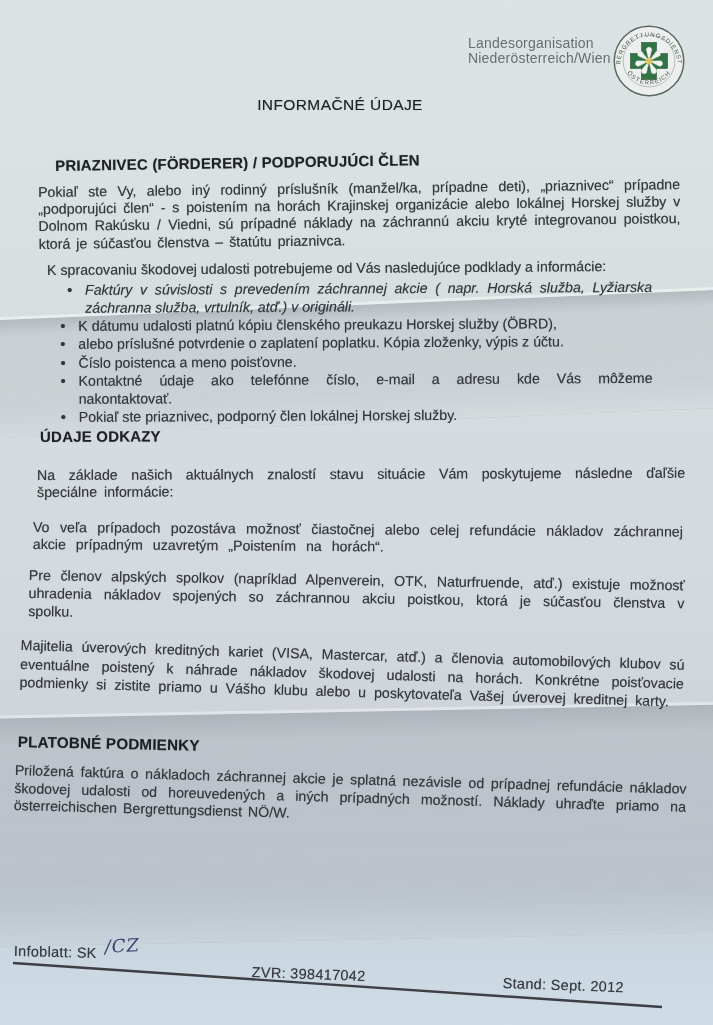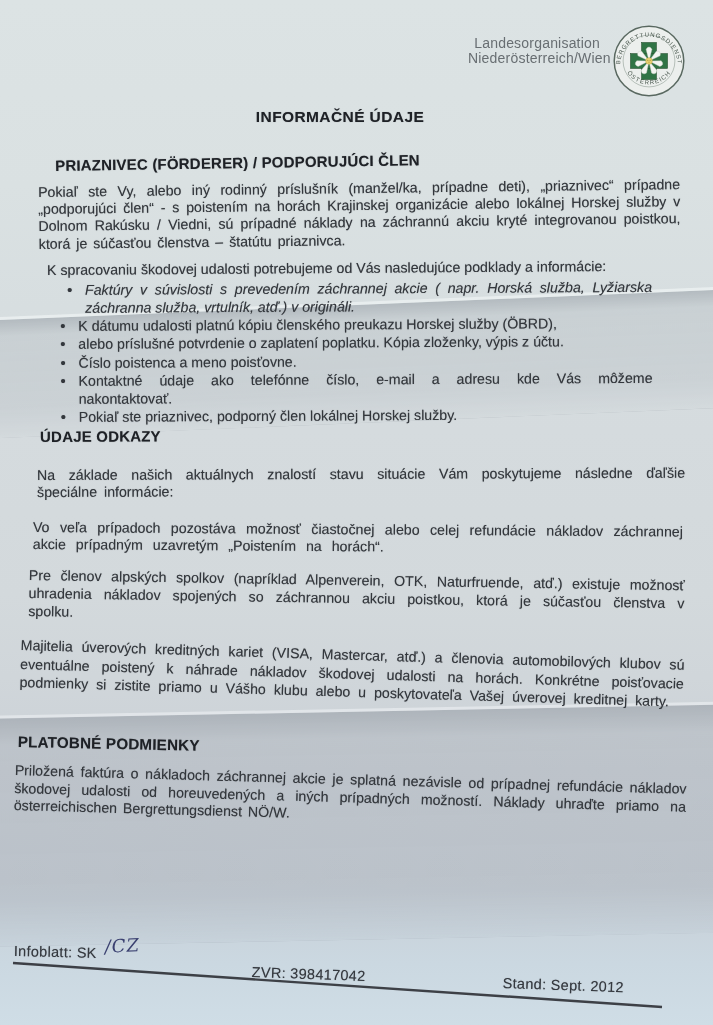--- a/index.html
+++ b/index.html
@@ -9,23 +9,23 @@
     background:linear-gradient(180deg,#dce3e4 0%,#dae1e2 18%,#d7dee0 30%,#d5dbde 42%,#d3d9dc 58%,#d0d6da 66%,#cbd1d7 75%,#c7ced5 86%,#cbd8e1 94%,#cfdde6 100%);
   }
   .crease{position:absolute;transform-origin:left top;pointer-events:none;}
   .crease1{left:-25px;top:318px;width:790px;height:118px;transform:rotate(-2.4deg);
     border-top:3px solid rgba(248,251,251,.55);
     background:linear-gradient(180deg,rgba(96,104,116,.30) 0,rgba(124,132,142,.15) 14%,rgba(124,132,142,.12) 75%,rgba(124,132,142,.02) 100%);}
   .crease2{left:-25px;top:716px;width:790px;height:228px;transform:rotate(-1.1deg);
     border-top:3px solid rgba(248,250,252,.5);
     background:linear-gradient(180deg,rgba(88,96,108,.28) 0,rgba(112,120,132,.16) 12%,rgba(116,124,136,.14) 80%,rgba(120,130,145,.04) 100%);}
   .blk{position:absolute;transform-origin:left top;text-shadow:0 0 .8px rgba(50,54,60,.5);}
-  .org{left:468px;top:36px;width:132px;text-align:right;font-size:14px;line-height:15px;color:#686e72;letter-spacing:.2px;text-shadow:none;}
+  .org{left:468px;top:36px;width:132px;font-size:14px;line-height:15px;color:#686e72;letter-spacing:.2px;text-shadow:none;}
   .logo{position:absolute;left:612px;top:24px;width:74px;height:74px;filter:blur(.3px);opacity:.92;}
-  .title{left:0;top:108px;width:680px;text-align:center;font-size:15.5px;font-weight:bold;letter-spacing:.4px;color:#1e2126;}
+  .title{left:0;top:96px;width:680px;text-align:center;font-size:15.5px;font-weight:normal;letter-spacing:.4px;color:#1e2126;}
   .h1{font-size:15px;font-weight:bold;color:#1e2126;letter-spacing:.2px;}
   .hs{left:55px;top:157px;transform:rotate(-.9deg);}
   .p{font-size:14.2px;line-height:17.2px;text-align:justify;}
   .p1{left:38px;top:184px;width:642px;transform:rotate(-.7deg);word-spacing:2px;}
   .intro{left:47px;top:262px;font-size:14.2px;transform:rotate(-.4deg);}
   ul.reqs{left:52px;top:282px;width:600px;margin:0;padding:0;list-style:none;font-size:14.2px;line-height:17.8px;text-align:justify;transform:rotate(-.3deg);}
   ul.reqs li{position:relative;padding-left:26px;margin:0 0 .5px 0;}
   ul.reqs li::before{content:"\2022";position:absolute;left:8px;top:-1px;font-size:15px;}
   ul.reqs li.b1{font-style:italic;margin-left:15px;padding-left:18px;}
   ul.reqs li.b1::before{left:0;}

